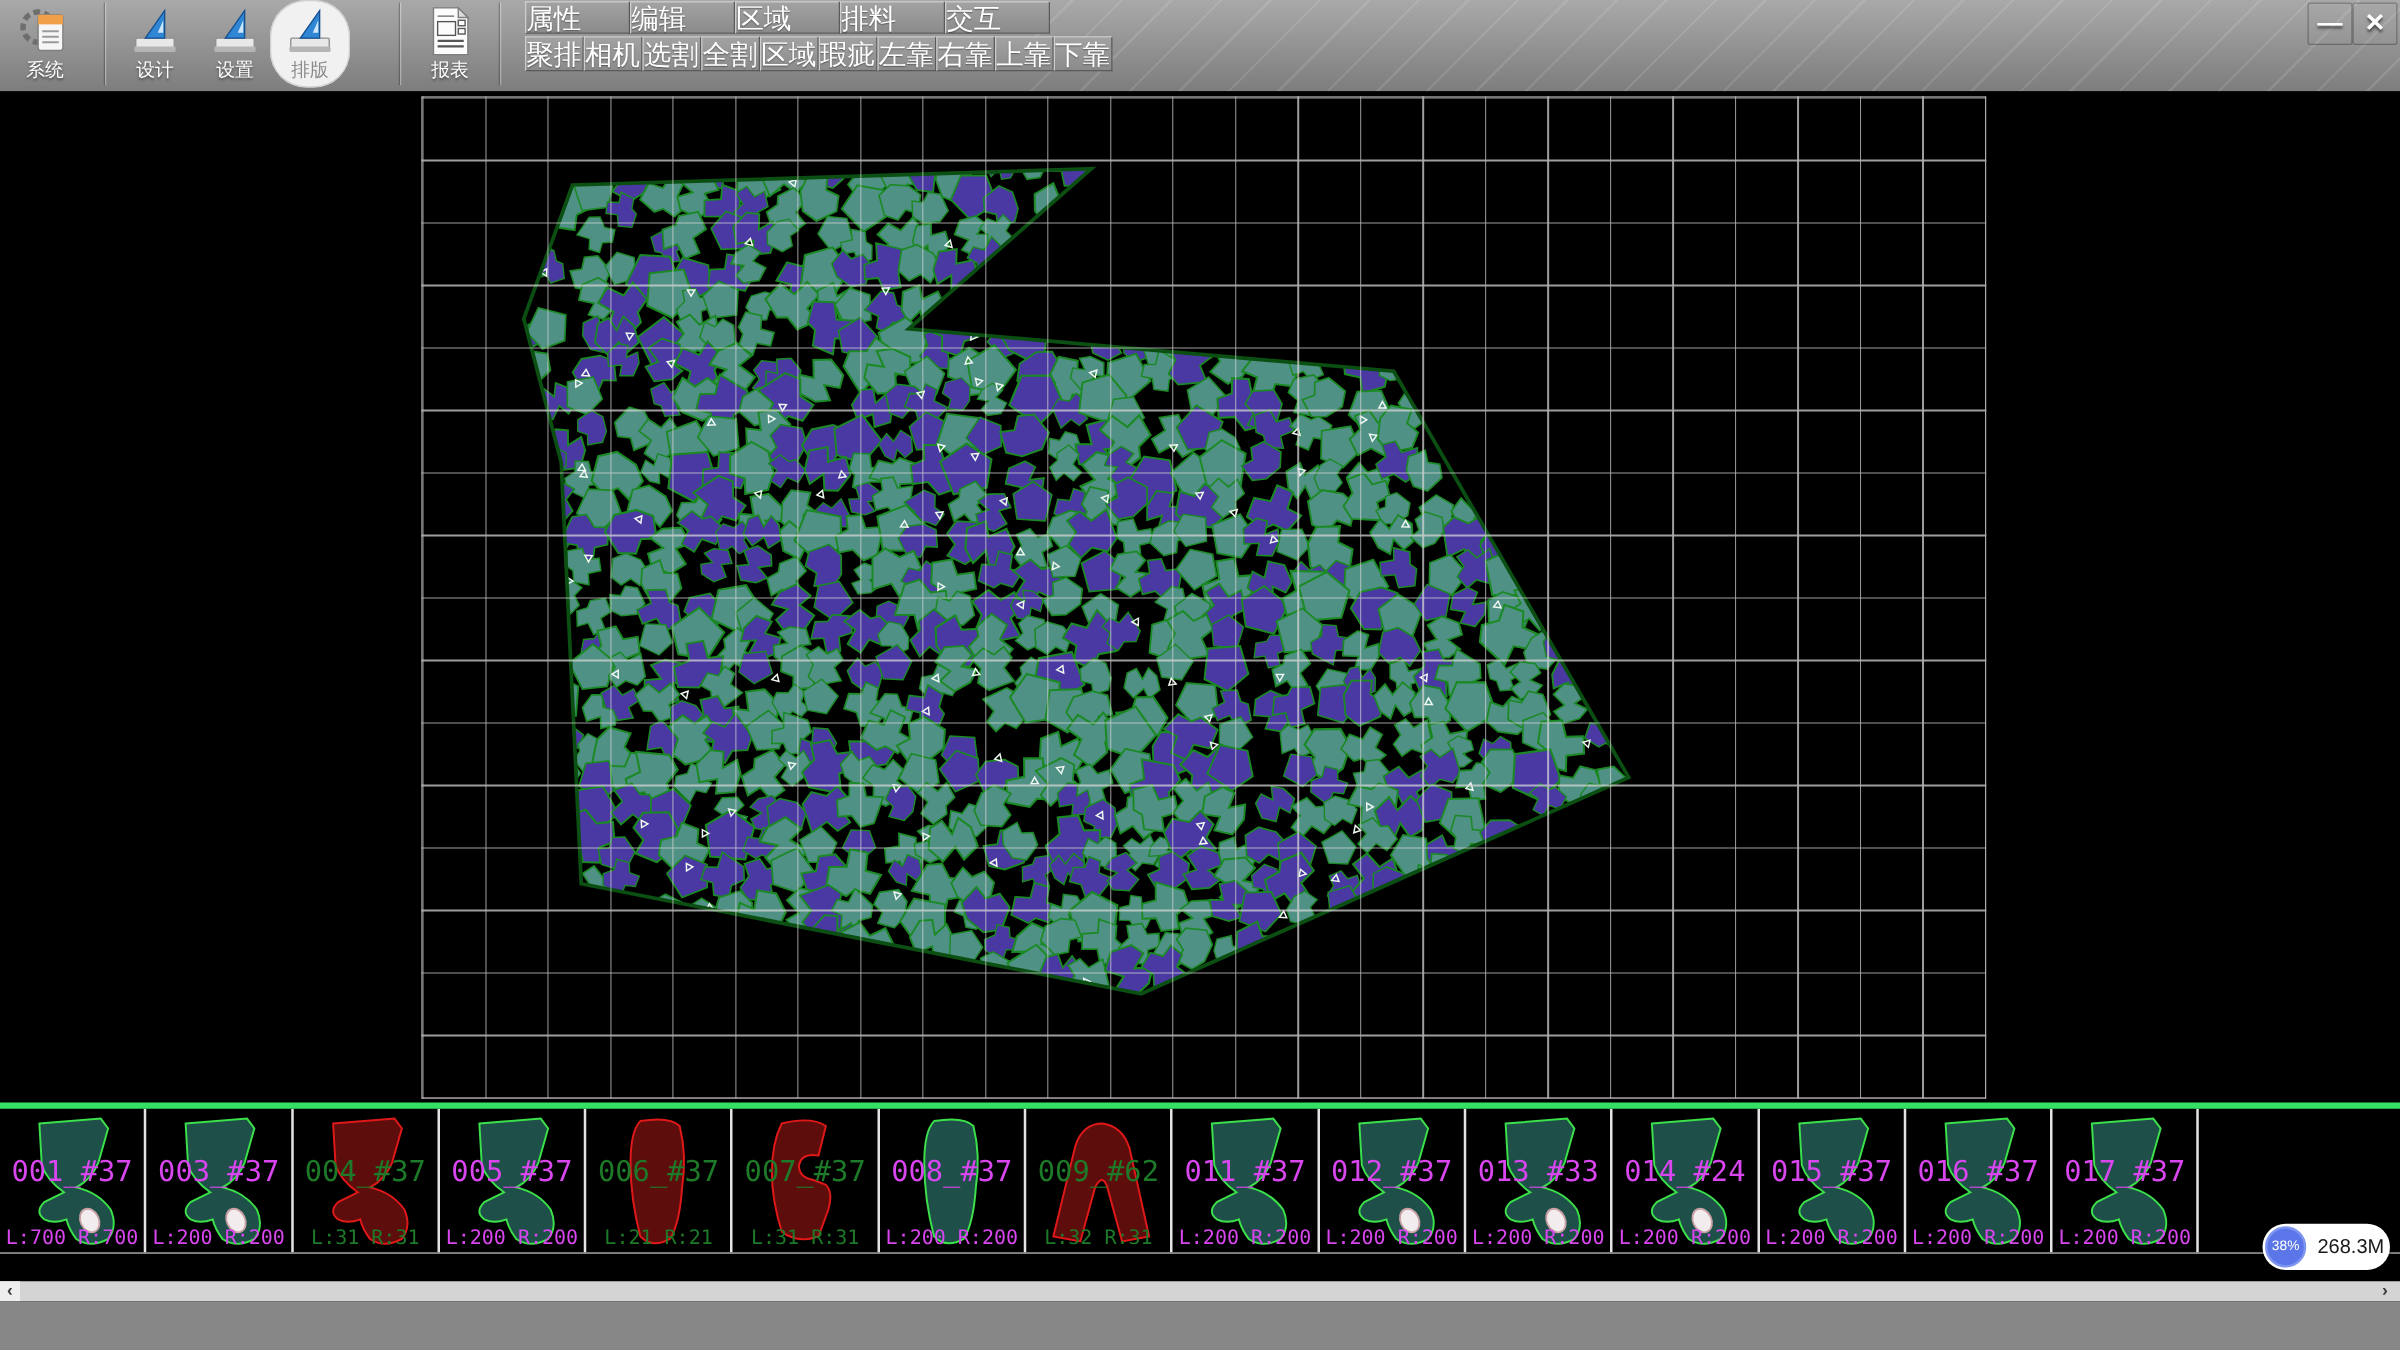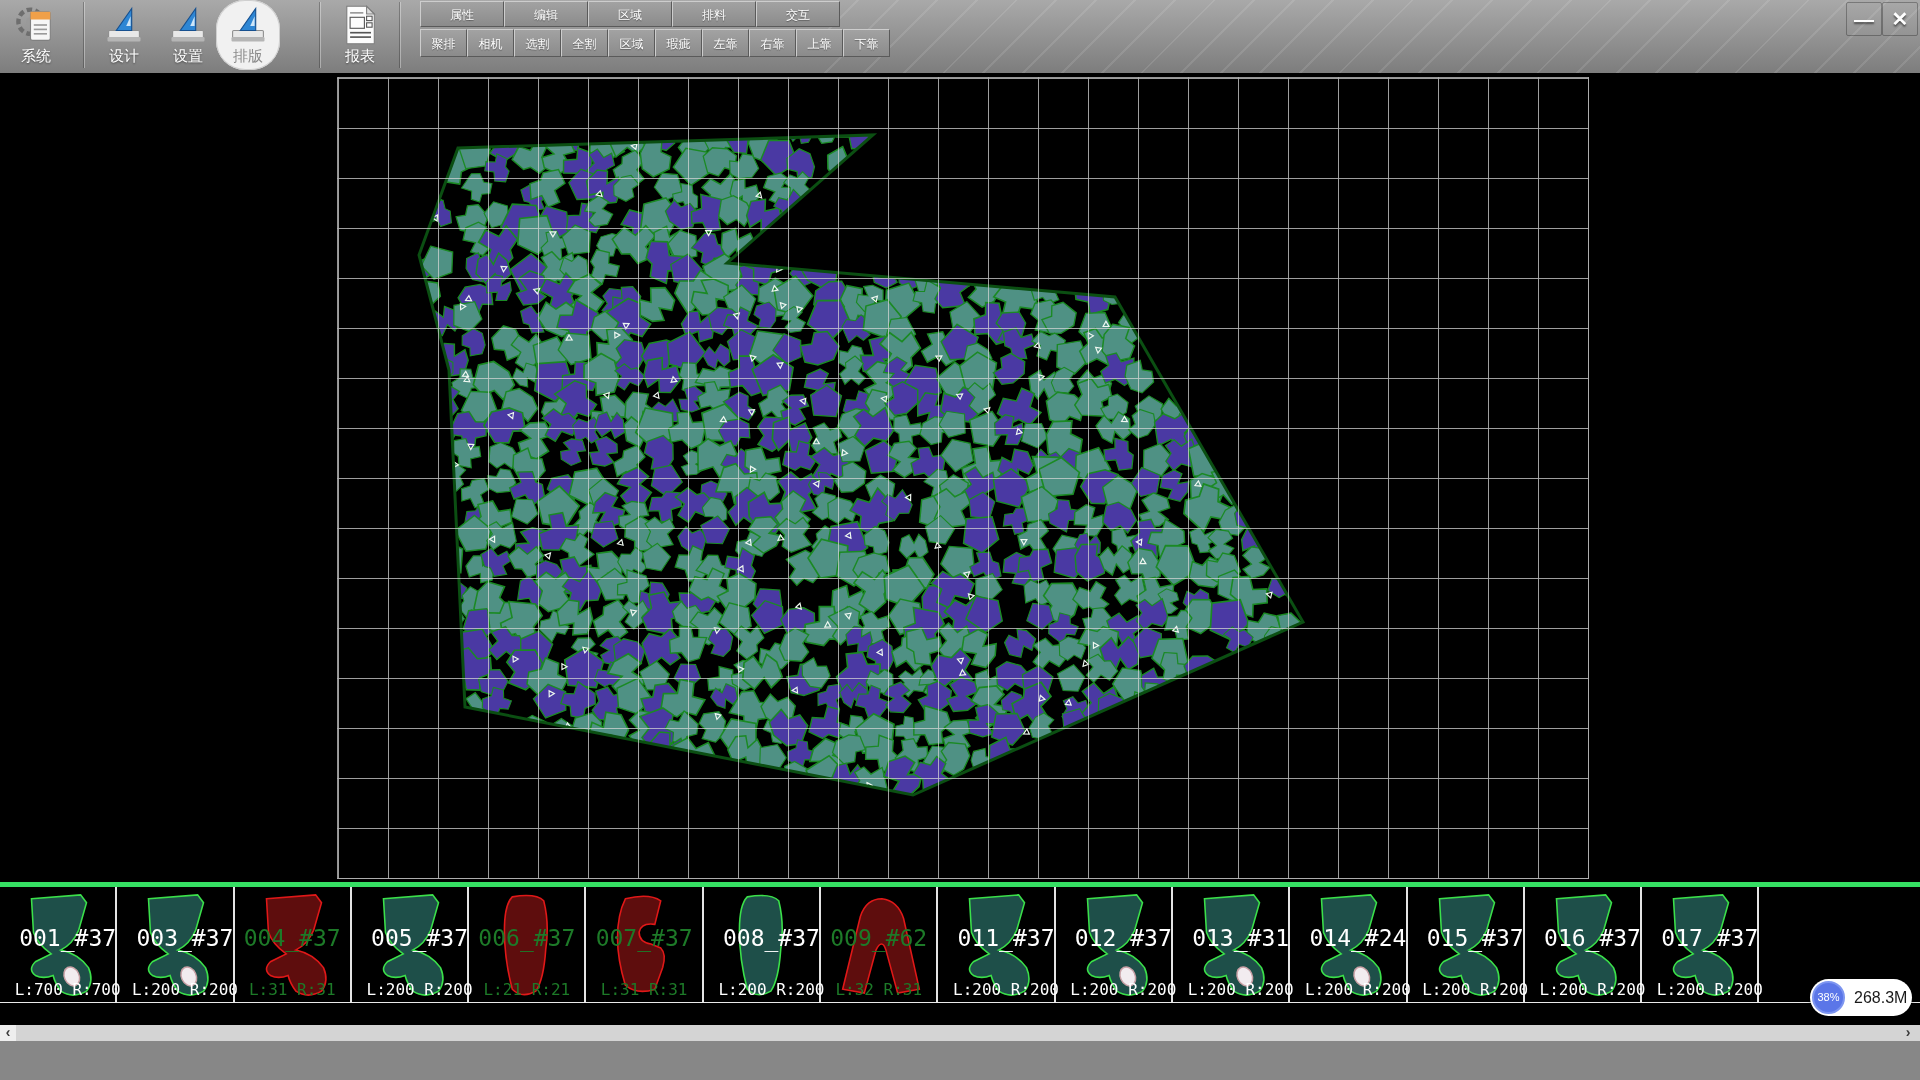--- a/index.html
+++ b/index.html
@@ -13,21 +13,21 @@
   .tab{position:absolute;top:0;height:70px;width:64px;text-align:center;cursor:pointer;}
   .tab.selected{background:#f1f1f1;box-shadow:0 0 0 1px #cfcfcf inset;border-radius:29px;}
   .tab .ticon{display:block;margin:3px auto 0;width:44px;height:44px;}
   .tab .tlabel{display:block;font-size:15px;color:#fff;text-shadow:0 1px 2px rgba(0,0,0,.45);}
   .tab.selected .tlabel{color:#8a8a8a;text-shadow:none;}
   .tab-divider{position:absolute;top:2px;width:1px;height:66px;background:rgba(255,255,255,.35);
     box-shadow:-1px 0 0 rgba(0,0,0,.25);}
   .menu-row{position:absolute;left:420px;display:flex;}
   .menu-row.r1{top:1px;}
   .menu-row.r2{top:29px;}
-  .mbtn{height:26px;line-height:26px;text-align:center;color:#fff;font-size:12px;
+  .mbtn{height:26px;line-height:26px;text-align:left;color:#fff;font-size:22px;
     text-shadow:0 1px 1px rgba(0,0,0,.4);cursor:pointer;
     background:linear-gradient(#a2a2a2,#8b8b8b);
     border:1px solid;border-color:#cdcdcd #5a5a5a #5a5a5a #cdcdcd;box-sizing:border-box;}
   .r1 .mbtn{width:84px;}
   .r2 .mbtn{width:47px;height:28px;line-height:28px;}
   .winbtn{position:absolute;top:2px;width:34px;height:32px;text-align:center;line-height:32px;
     color:#fff;font-size:20px;font-weight:bold;cursor:pointer;
     text-shadow:0 2px 2px rgba(0,0,0,.5);border:1px solid rgba(0,0,0,.28);border-radius:2px;}
   
   .canvas{position:absolute;left:0;top:73px;width:1920px;height:809px;background:#000;}
@@ -42,21 +42,21 @@
     border-bottom:1px solid #e9e9e9;box-sizing:border-box;}
   .strip .greenline{position:absolute;left:0;top:0;width:100%;height:5px;background:#35df63;}
   .cells{position:absolute;left:0;top:5px;height:115px;width:1920px;display:flex;overflow:hidden;}
   .cell{position:relative;width:117.3px;height:115px;flex:0 0 auto;
     border-right:2px solid #e4e4e4;box-sizing:border-box;cursor:pointer;}
   .cell svg{position:absolute;left:9px;top:2px;}
   .cell .pid{position:absolute;left:0;top:38px;width:100%;text-align:center;
     font-family:"DejaVu Sans Mono",monospace;font-size:23px;letter-spacing:0;}
   .cell .pcount{position:absolute;left:0;bottom:3px;width:100%;text-align:center;
     font-family:"DejaVu Sans Mono",monospace;font-size:16px;}
-  .cell.teal .pid,.cell.teal .pcount{color:#ffffff;padding-left:10px;}
+  .cell.teal .pid,.cell.teal .pcount{color:#d946ef;}
   .cell.red .pid,.cell.red .pcount{color:#1d7a28;}
   
   .pill{position:absolute;left:1810px;top:979px;width:102px;height:37px;background:#fff;
     border-radius:19px;box-shadow:0 1px 4px rgba(0,0,0,.35);z-index:30;}
   .pill .pct{position:absolute;left:2px;top:2px;width:33px;height:33px;border-radius:50%;
     background:#5b76e8;border:2px solid #7d95f0;box-sizing:border-box;color:#fff;
     font-size:11px;text-align:center;line-height:29px;}
   .pill .mem{position:absolute;left:44px;top:0;height:37px;line-height:37px;
     color:#1a1a1a;font-size:16px;}
   
@@ -890,21 +890,21 @@
           <ellipse cx="63" cy="89" rx="7.5" ry="10" transform="rotate(-25 63 89)" fill="#f2ecef" stroke="#c9a0a5" stroke-width="1.5"></ellipse>
         </svg>
         <div class="pid">012_#37</div>
         <div class="pcount">L:200 R:200</div>
       </div>
       <div class="cell teal">
         <svg width="100" height="111" viewBox="0 0 100 113">
           <path d="M22,10 L72,6 L78,14 L70,42 Q64,56 52,62 Q70,66 80,80 Q86,94 78,104 Q64,112 52,104 Q46,96 44,88 Q34,92 26,88 Q18,82 26,74 L42,66 Q28,56 24,44 Z" fill="#1e4f49" stroke="#3be04a" stroke-width="1.6"></path>
           <ellipse cx="63" cy="89" rx="7.5" ry="10" transform="rotate(-25 63 89)" fill="#f2ecef" stroke="#c9a0a5" stroke-width="1.5"></ellipse>
         </svg>
-        <div class="pid">013_#31</div>
+        <div class="pid">013_#33</div>
         <div class="pcount">L:200 R:200</div>
       </div>
       <div class="cell teal">
         <svg width="100" height="111" viewBox="0 0 100 113">
           <path d="M22,10 L72,6 L78,14 L70,42 Q64,56 52,62 Q70,66 80,80 Q86,94 78,104 Q64,112 52,104 Q46,96 44,88 Q34,92 26,88 Q18,82 26,74 L42,66 Q28,56 24,44 Z" fill="#1e4f49" stroke="#3be04a" stroke-width="1.6"></path>
           <ellipse cx="63" cy="89" rx="7.5" ry="10" transform="rotate(-25 63 89)" fill="#f2ecef" stroke="#c9a0a5" stroke-width="1.5"></ellipse>
         </svg>
         <div class="pid">014_#24</div>
         <div class="pcount">L:200 R:200</div>
       </div>

